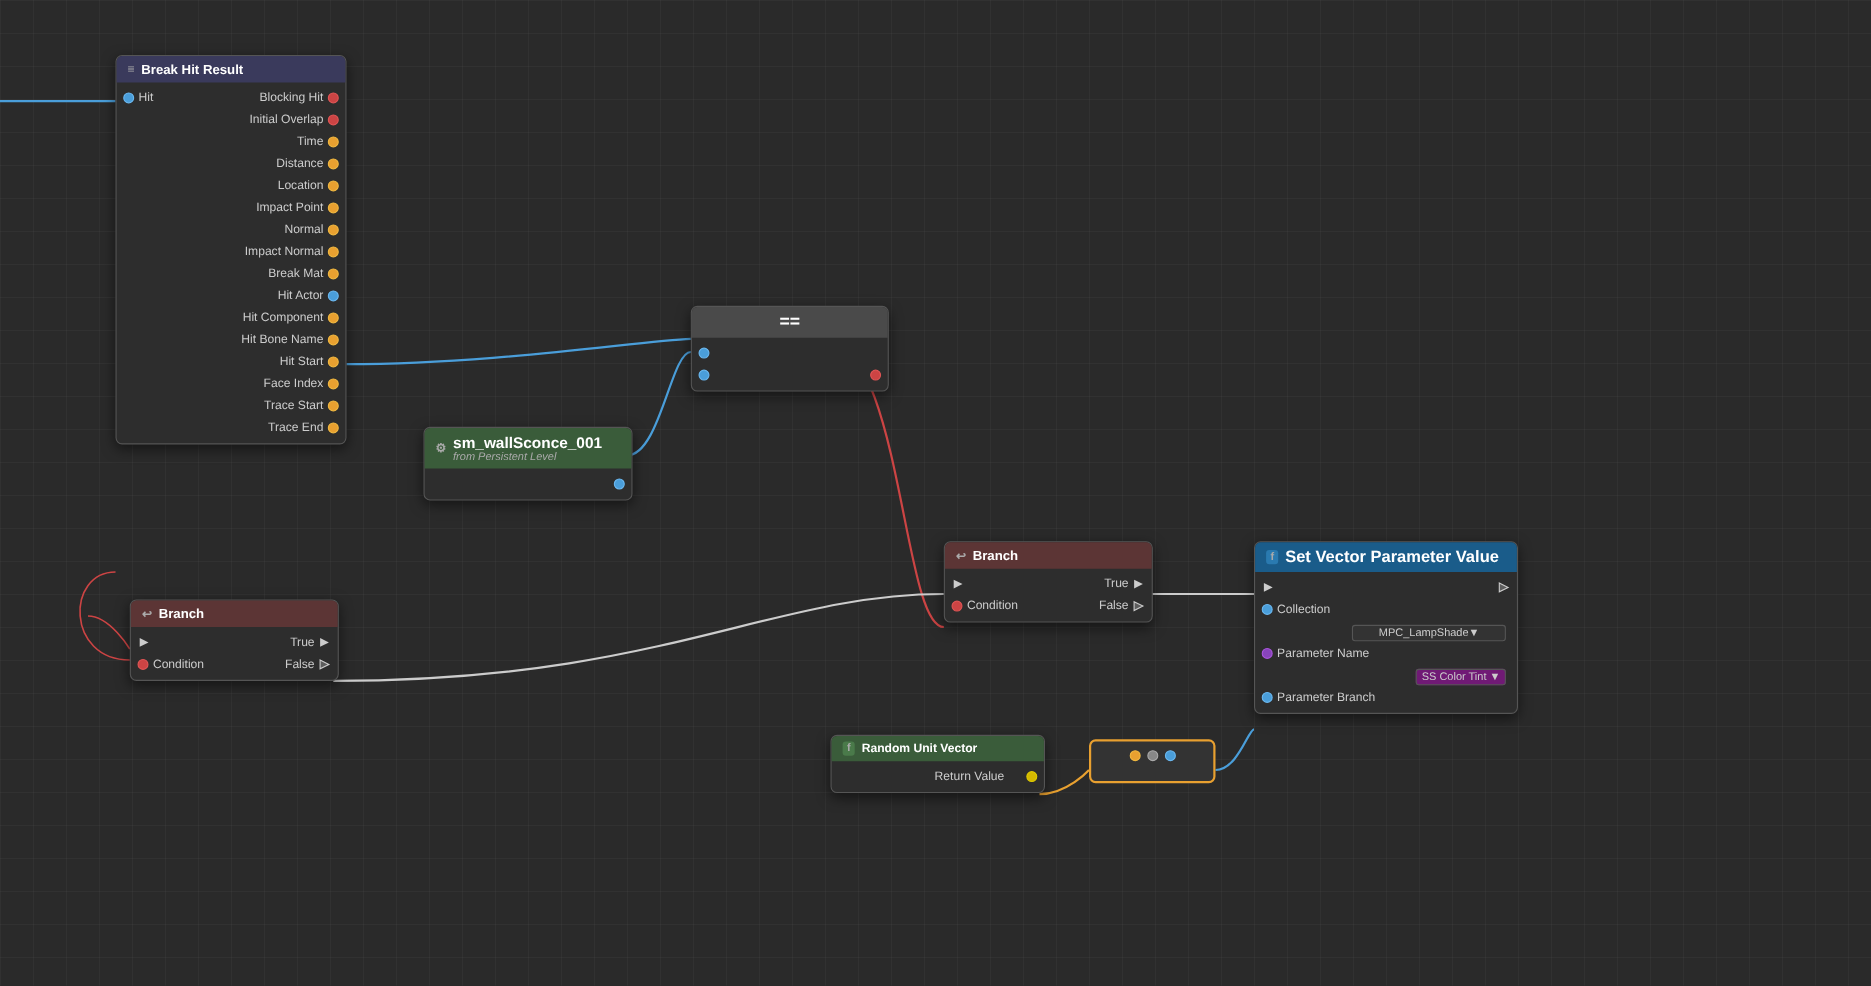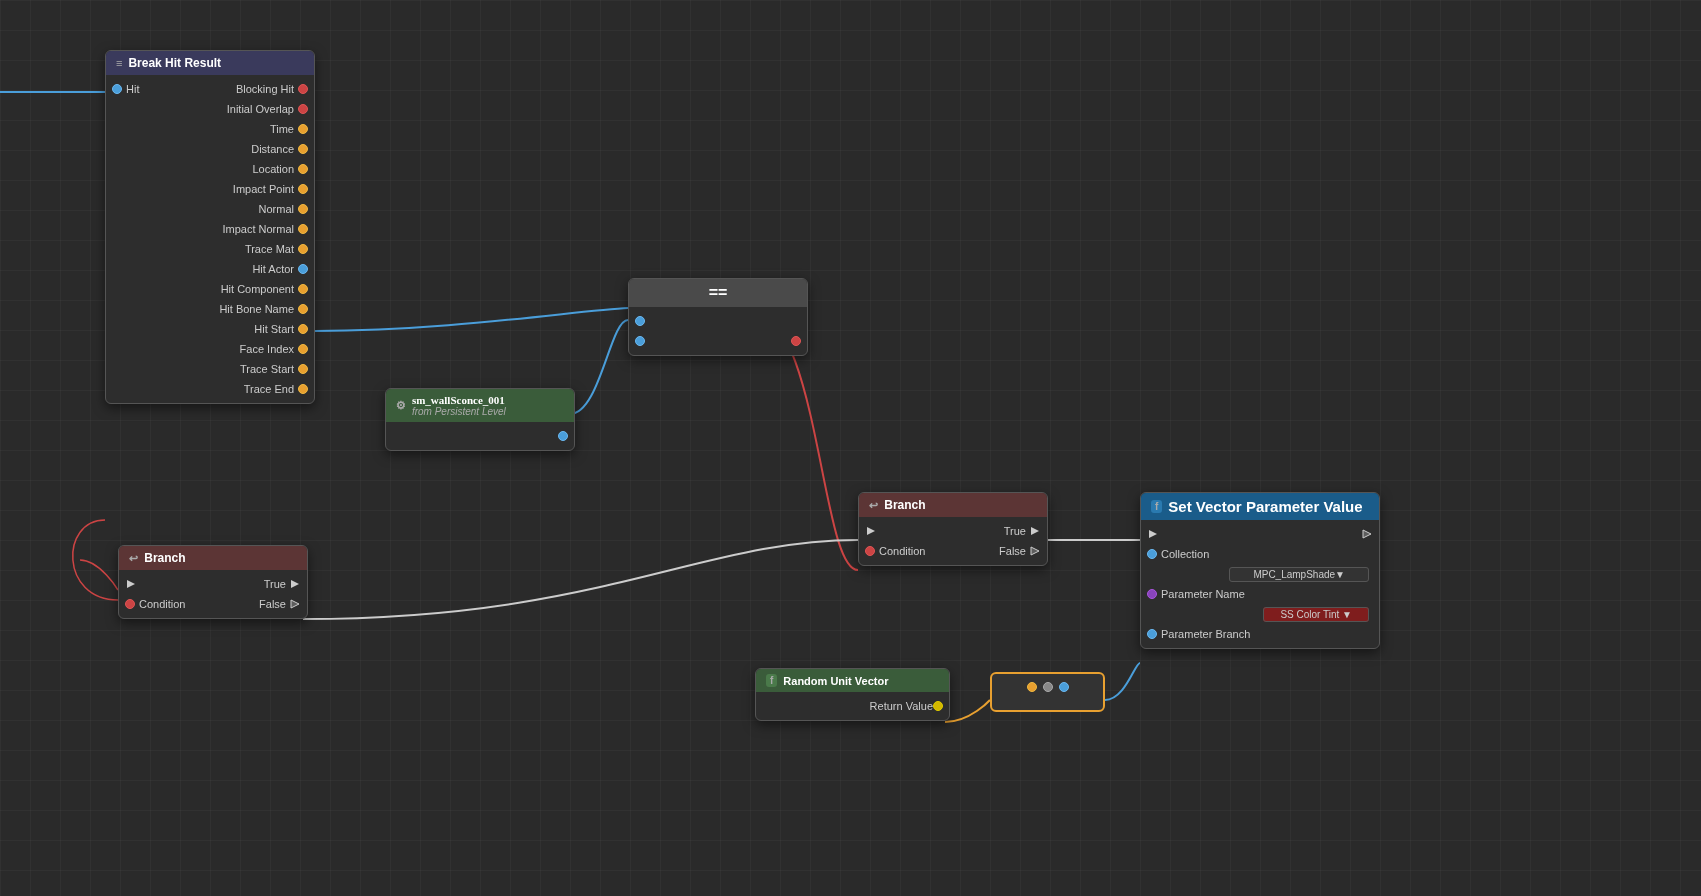--- a/index.html
+++ b/index.html
@@ -272,21 +272,21 @@
     <div class="pin-row">
       <div></div>
       <div style="display:flex;align-items:center;gap:4px;">
         <span class="pin-label right">Impact Normal</span>
         <div class="pin orange"></div>
       </div>
     </div>
     <div class="pin-row">
       <div></div>
       <div style="display:flex;align-items:center;gap:4px;">
-        <span class="pin-label right">Trace Mat</span>
+        <span class="pin-label right">Break Mat</span>
         <div class="pin orange"></div>
       </div>
     </div>
     <div class="pin-row">
       <div></div>
       <div style="display:flex;align-items:center;gap:4px;">
         <span class="pin-label right">Hit Actor</span>
         <div class="pin blue"></div>
       </div>
     </div>
@@ -332,21 +332,21 @@
         <div class="pin orange"></div>
       </div>
     </div>
   </div>
 </div>
 
 <div class="bp-node sconce-node" style="left:385px;top:388px;width:190px;">
   <div class="node-title" style="background:#3a5c3a;">
     <span class="title-icon">⚙</span>
     <div>
-      <div style="font-size:11px;font-family:Liberation Serif, serif;">sm_wallSconce_001</div>
+      <div style="font-size:14px;">sm_wallSconce_001</div>
       <div style="font-size:10px;color:#aaa;font-style:italic;font-weight:normal;">from Persistent Level</div>
     </div>
   </div>
   <div class="node-body">
     <div class="pin-row">
       <div></div>
       <div class="pin blue"></div>
     </div>
   </div>
 </div>
@@ -470,41 +470,41 @@
     </div>
     <div class="pin-row">
       <div style="display:flex;align-items:center;gap:4px;">
         <div class="pin purple"></div>
         <span class="pin-label">Parameter Name</span>
       </div>
     </div>
     <div class="pin-row">
       <div></div>
       <div style="padding-right:4px;">
-        <span style="background:#7f1d1d;border:1px solid #555;border-radius:3px;padding:1px 16px;font-size:10px;color:#ccc;cursor:pointer;">SS Color Tint ▼</span>
+        <span style="background:#701a75;border:1px solid #555;border-radius:3px;padding:1px 4px;font-size:10px;color:#ccc;cursor:pointer;">SS Color Tint ▼</span>
       </div>
     </div>
     <div class="pin-row">
       <div style="display:flex;align-items:center;gap:4px;">
         <div class="pin blue"></div>
         <span class="pin-label">Parameter Branch</span>
       </div>
     </div>
   </div>
 </div>
 
 <div class="bp-node random-vector-node" style="left:755px;top:668px;width:195px;">
   <div class="node-title" style="background:#3a5c3a;">
     <span class="title-icon" style="background:#4a7a4a;border-radius:3px;padding:1px 4px;font-size:10px;">f</span>
     <span style="font-size:11px;">Random Unit Vector</span>
   </div>
   <div class="node-body">
     <div class="pin-row">
       <div></div>
-      <div style="display:flex;align-items:center;gap:0;">
+      <div style="display:flex;align-items:center;gap:20px;">
         <span class="pin-label right">Return Value</span>
         <div class="pin yellow"></div>
       </div>
     </div>
   </div>
 </div>
 
 <div class="vector-combine-node" style="position:absolute;left:990px;top:672px;width:115px;height:40px;border-radius:6px;">
   <div class="vector-combine-body">
     <div class="pin orange"></div>

